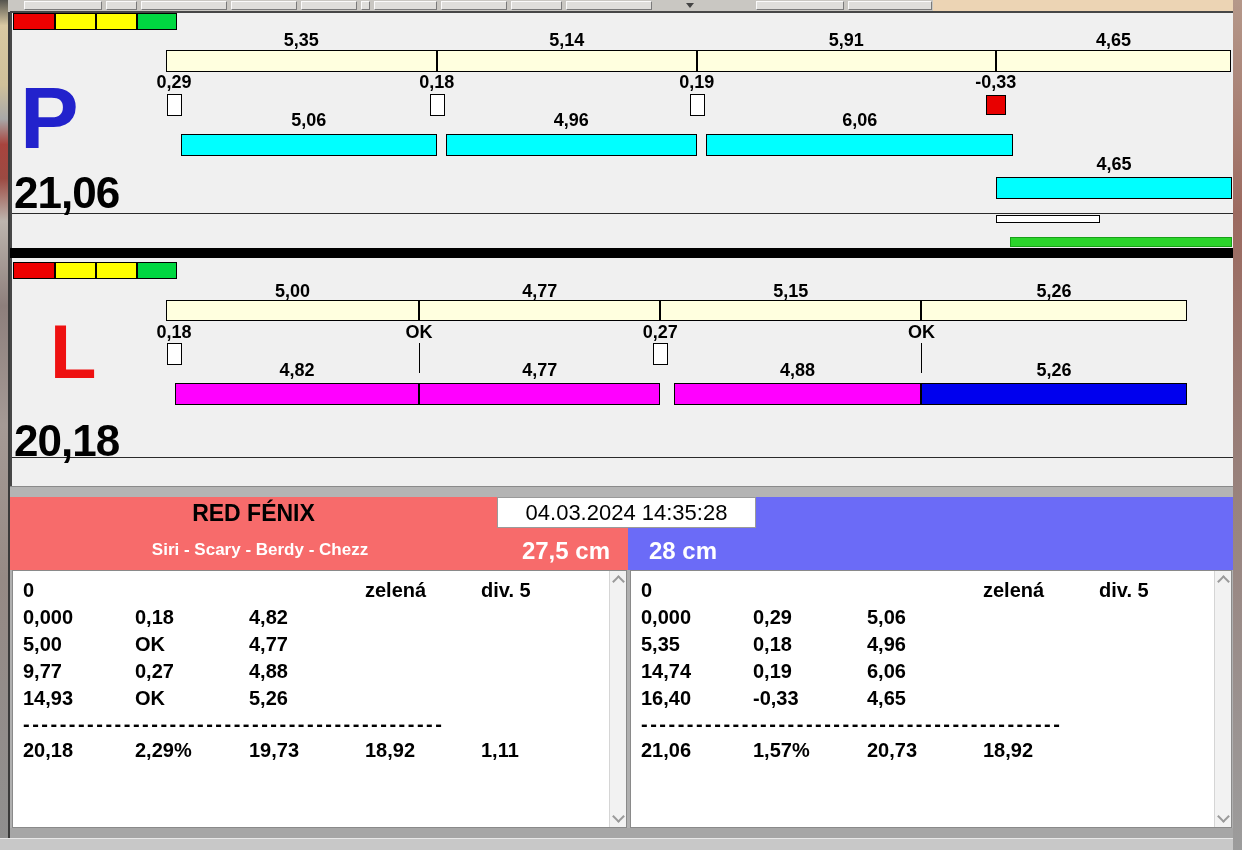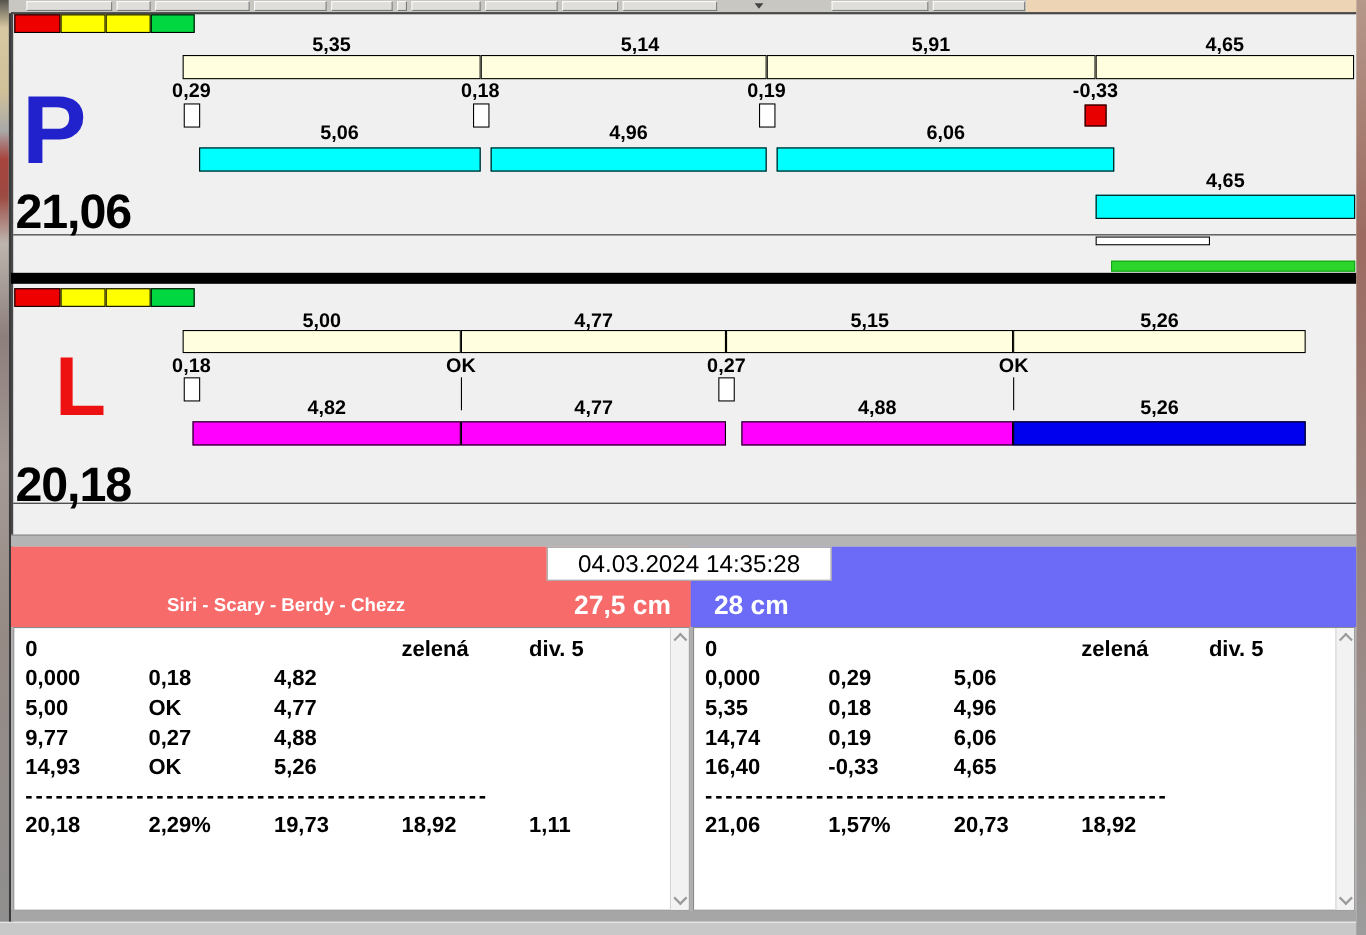--- a/index.html
+++ b/index.html
@@ -85,21 +85,21 @@
   <div class="gray-band"></div>
 
   <div id="chart-layer" class="abs" style="left:0;top:0;width:1242px;height:497px">
       <div style="position: absolute; left: 13px; top: 13px; width: 42px; height: 17px; background: rgb(238, 0, 0); border: 1px solid rgb(0, 0, 0); box-sizing: border-box;"></div>
       <div style="position: absolute; left: 55px; top: 13px; width: 41px; height: 17px; background: rgb(255, 255, 0); border: 1px solid rgb(0, 0, 0); box-sizing: border-box;"></div>
       <div style="position: absolute; left: 96px; top: 13px; width: 41px; height: 17px; background: rgb(255, 255, 0); border: 1px solid rgb(0, 0, 0); box-sizing: border-box;"></div>
       <div style="position: absolute; left: 137px; top: 13px; width: 40px; height: 17px; background: rgb(0, 215, 65); border: 1px solid rgb(0, 0, 0); box-sizing: border-box;"></div>
       <div class="plan-seg" style="left: 166px; top: 50px; width: 270.71px; height: 22px;"></div>
       <div class="lbl" style="left: 301.355px; top: 30px;">5,35</div>
       <div class="plan-seg" style="left: 436.71px; top: 50px; width: 260.084px; height: 22px;"></div>
-      <div class="lbl" style="left: 566.752px; top: 30px; margin-left: 15px;">5,14</div>
+      <div class="lbl" style="left: 566.752px; top: 30px;">5,14</div>
       <div class="plan-seg" style="left: 696.794px; top: 50px; width: 299.046px; height: 22px;"></div>
       <div class="lbl" style="left: 846.317px; top: 30px;">5,91</div>
       <div class="plan-seg" style="left: 995.84px; top: 50px; width: 235.29px; height: 22px;"></div>
       <div class="lbl" style="left: 1113.48px; top: 30px;">4,65</div>
       <div class="lbl" style="left: 174px; top: 72px;">0,29</div>
       <div style="position: absolute; left: 167px; top: 94px; width: 13px; height: 20px; background: rgb(255, 255, 255); border: 1px solid rgb(0, 0, 0);"></div>
       <div class="lbl" style="left: 436.71px; top: 72px;">0,18</div>
       <div style="position: absolute; left: 429.71px; top: 94px; width: 13px; height: 20px; background: rgb(255, 255, 255); border: 1px solid rgb(0, 0, 0);"></div>
       <div class="lbl" style="left: 696.794px; top: 72px;">0,19</div>
       <div style="position: absolute; left: 689.794px; top: 94px; width: 13px; height: 20px; background: rgb(255, 255, 255); border: 1px solid rgb(0, 0, 0);"></div>
@@ -145,20 +145,21 @@
       <div class="lbl" style="left: 797.488px; top: 360px;">4,88</div>
       <div style="position: absolute; left: 920.952px; top: 383px; width: 266.156px; height: 22px; background: rgb(0, 0, 238); border: 1px solid rgb(0, 0, 0); box-sizing: border-box;"></div>
       <div class="lbl" style="left: 1054.03px; top: 360px;">5,26</div>
       <div style="position: absolute; left: 50px; top: 318px; font-weight: bold; font-size: 76px; line-height: 0.9; color: rgb(238, 17, 17);">L</div>
       <div style="position: absolute; left: 14px; top: 416px; font-weight: bold; font-size: 44px; letter-spacing: -1px; color: rgb(0, 0, 0);">20,18</div>
     </div>
 
   <div class="footer-bg"></div>
 
   <div class="team-header red" style="background: rgb(247, 107, 107);">
+    <div class="team-name" style="left:0;width:487px">RED FÉNIX</div>
     <div class="team-dogs" style="left:0;width:500px">Siri - Scary - Berdy - Chezz</div>
     <div class="team-height" style="right:18px">27,5 cm</div>
   </div>
 
   <div class="team-header blue" style="background: rgb(107, 107, 247);">
     <div class="team-height" style="left:21px">28 cm</div>
   </div>
 
   <div class="datetime-box">04.03.2024 14:35:28</div>
 

